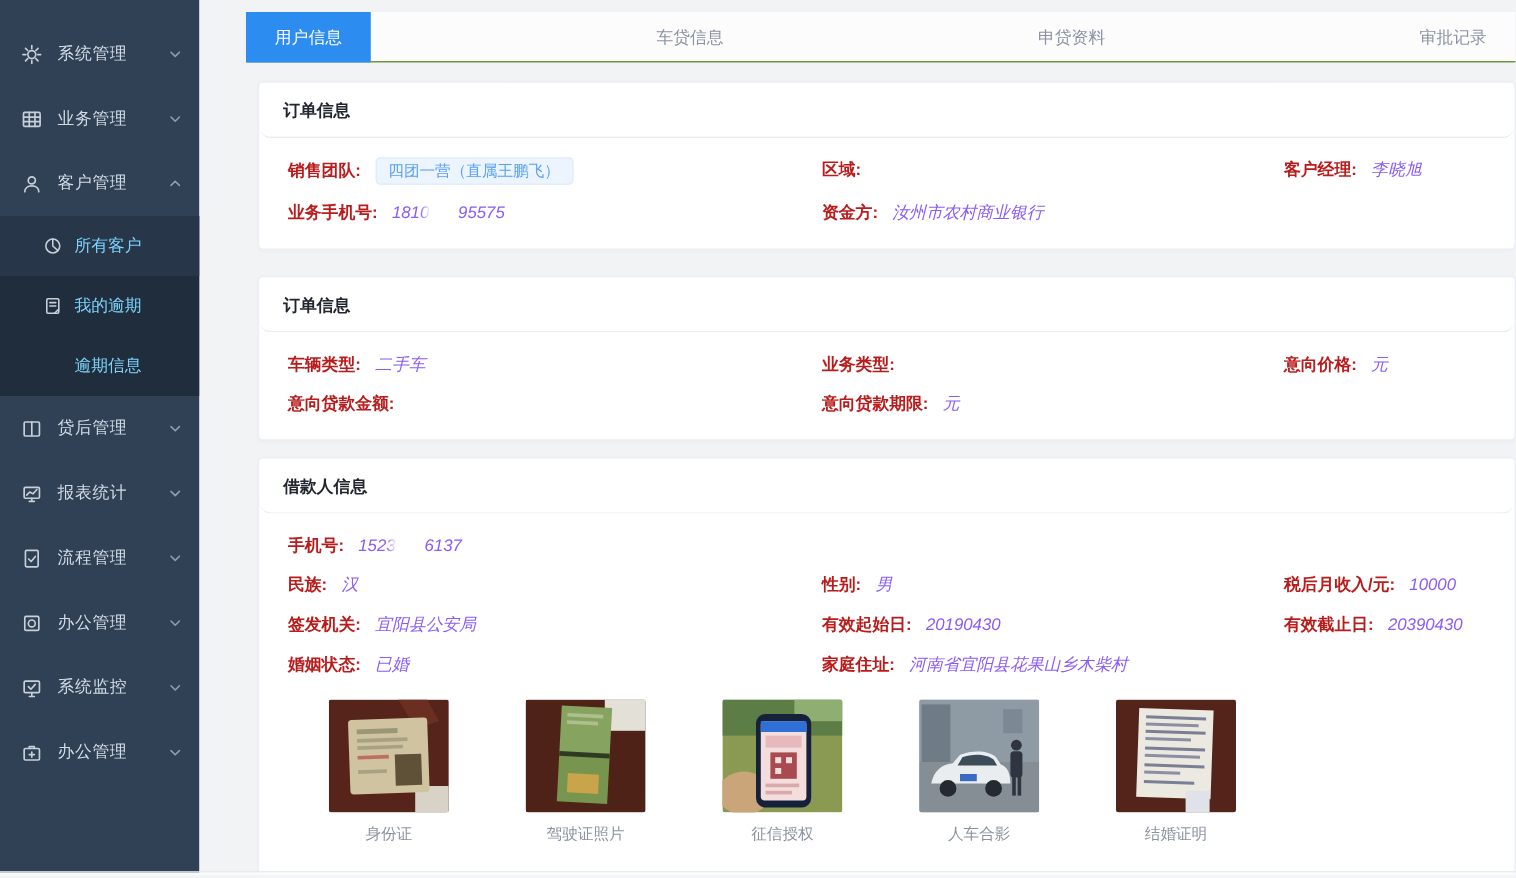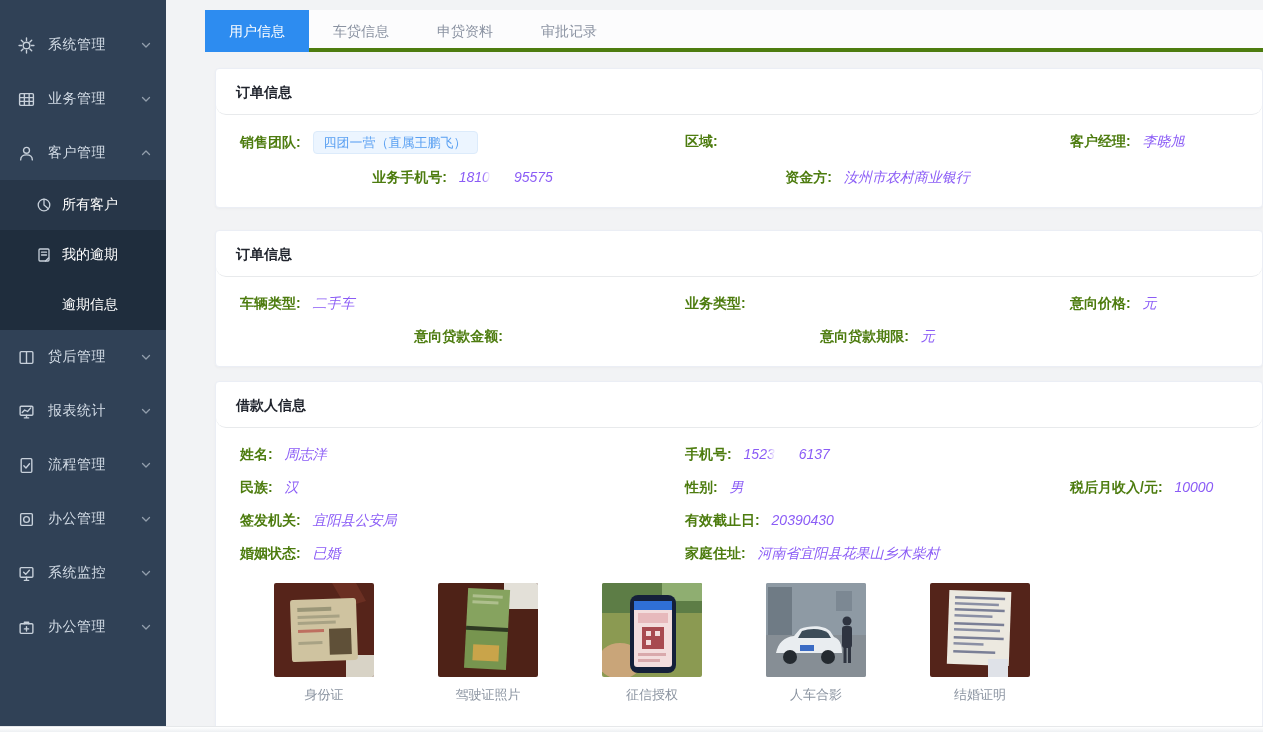--- a/index.html
+++ b/index.html
@@ -11,47 +11,47 @@
     background:#304156; color:#d3dce6; z-index:2; }
   .menu { padding-top:18px; }
   .menu-item { height:54px; display:flex; align-items:center;
     padding:0 14px 0 18px; font-size:14px; cursor:pointer; }
   .menu-item .mi { width:17px; height:17px; margin-right:13px; flex:0 0 auto; display:inline-flex; }
   .menu-item .ml { flex:1; letter-spacing:.5px; }
   .menu-item .chev { width:12px; height:12px; display:inline-flex; opacity:.65; }
   .chev.up svg { transform:rotate(180deg); }
   .submenu { background:#1f2d3d; }
   .sub-item { height:50px; display:flex; align-items:center; font-size:14px;
-    padding-left:36px; cursor:pointer; color:#ffffff; }
+    padding-left:36px; cursor:pointer; color:#7dd3fc; }
   .sub-item .mi { width:16px; height:16px; margin-right:10px; display:inline-flex; }
   .sub-item.active { background:#273648; }
   .sub-item.noicon { padding-left:62px; }
   .sidebar svg { stroke:#c7d0da; fill:none; stroke-width:1.3; stroke-linecap:round; stroke-linejoin:round; }
 
   
   .main { position:absolute; left:185px; top:0; right:0; bottom:0; background:#f2f3f5; overflow:hidden; }
   .tabbar { margin:10px 0 0 20px; height:42px; display:flex;
-    background:#fcfcfd; border-bottom:4px solid #4d7c0f; }
+    background:#fcfcfd; border-bottom:1px solid #4d7c0f;justify-content:space-between; }
   .tab { height:42px; line-height:42px; padding:0 24px; font-size:14px;
     color:#8b93a2; cursor:pointer; }
   .tab.active { background:#2d8cf0; color:#fff; }
 
   .cards { margin-left:30px; }
   .card { background:#fff; border:1px solid #ebeef5; border-radius:4px;
     box-shadow:0 1px 3px rgba(0,0,0,.03); overflow:hidden; }
   .card1 { margin-top:16px; }
   .card2 { margin-top:22px; }
   .card3 { margin-top:14px; height:500px; }
   .card-hd { padding:15px 20px 12px; font-size:14px; font-weight:bold;
     color:#21252e; border-bottom:1px solid #e8eaec;border-radius:10px; }
   .card-bd { padding:16px 24px 20px; }
   .frow { display:grid; grid-template-columns:445px 385px 1fr; margin-bottom:13px; }
-  .frow:last-child { margin-bottom:0;text-align:center; }
+  .frow:last-child { margin-bottom:0; }
   .cell { font-size:14px; line-height:20px; white-space:nowrap; }
-  .fl { font-weight:bold; color:#4d7c0f; margin-right:8px; }
+  .fl { font-weight:bold; color:#b91c1c; margin-right:8px; }
   .fv { color:#8b5cf6;font-style:italic; }
   .tag { display:inline-block; background:#ecf5ff; color:#5aa0f2;
     border:1px solid #dcebfb; border-radius:4px; font-size:13px;
     padding:2px 10px; line-height:17px; cursor:pointer; }
   .redact { display:inline-block; width:24px; height:12px; background:#fff;
     border-radius:2px; box-shadow:0 0 5px 4px rgba(255,255,255,.96);
     vertical-align:-1px; }
 
   .photos { display:flex; gap:64px; margin:20px 0 0 34px; }
   .photo-item { width:100px; text-align:center; cursor:pointer; }
@@ -300,24 +300,20 @@
           <div class="cell"></div>
         </div>
       </div>
     </div>
 
     <div class="card card3">
       <div class="card-hd">借款人信息</div>
       <div class="card-bd">
         <div class="frow">
           <div class="cell">
-            <span class="fl">姓名:</span>
-            <span class="fv">周志洋</span>
-          </div>
-          <div class="cell">
             <span class="fl">手机号:</span>
             <span class="fv"><span>1523</span><span class="redact"></span><span>6137</span></span>
           </div>
         </div>
         <div class="frow">
           <div class="cell">
             <span class="fl">民族:</span>
             <span class="fv">汉</span>
           </div>
           <div class="cell">
@@ -326,20 +322,24 @@
           </div>
           <div class="cell">
             <span class="fl">税后月收入/元:</span>
             <span class="fv">10000</span>
           </div>
         </div>
         <div class="frow">
           <div class="cell">
             <span class="fl">签发机关:</span>
             <span class="fv">宜阳县公安局</span>
+          </div>
+          <div class="cell">
+            <span class="fl">有效起始日:</span>
+            <span class="fv">20190430</span>
           </div>
           <div class="cell">
             <span class="fl">有效截止日:</span>
             <span class="fv">20390430</span>
           </div>
         </div>
         <div class="frow">
           <div class="cell">
             <span class="fl">婚姻状态:</span>
             <span class="fv">已婚</span>

